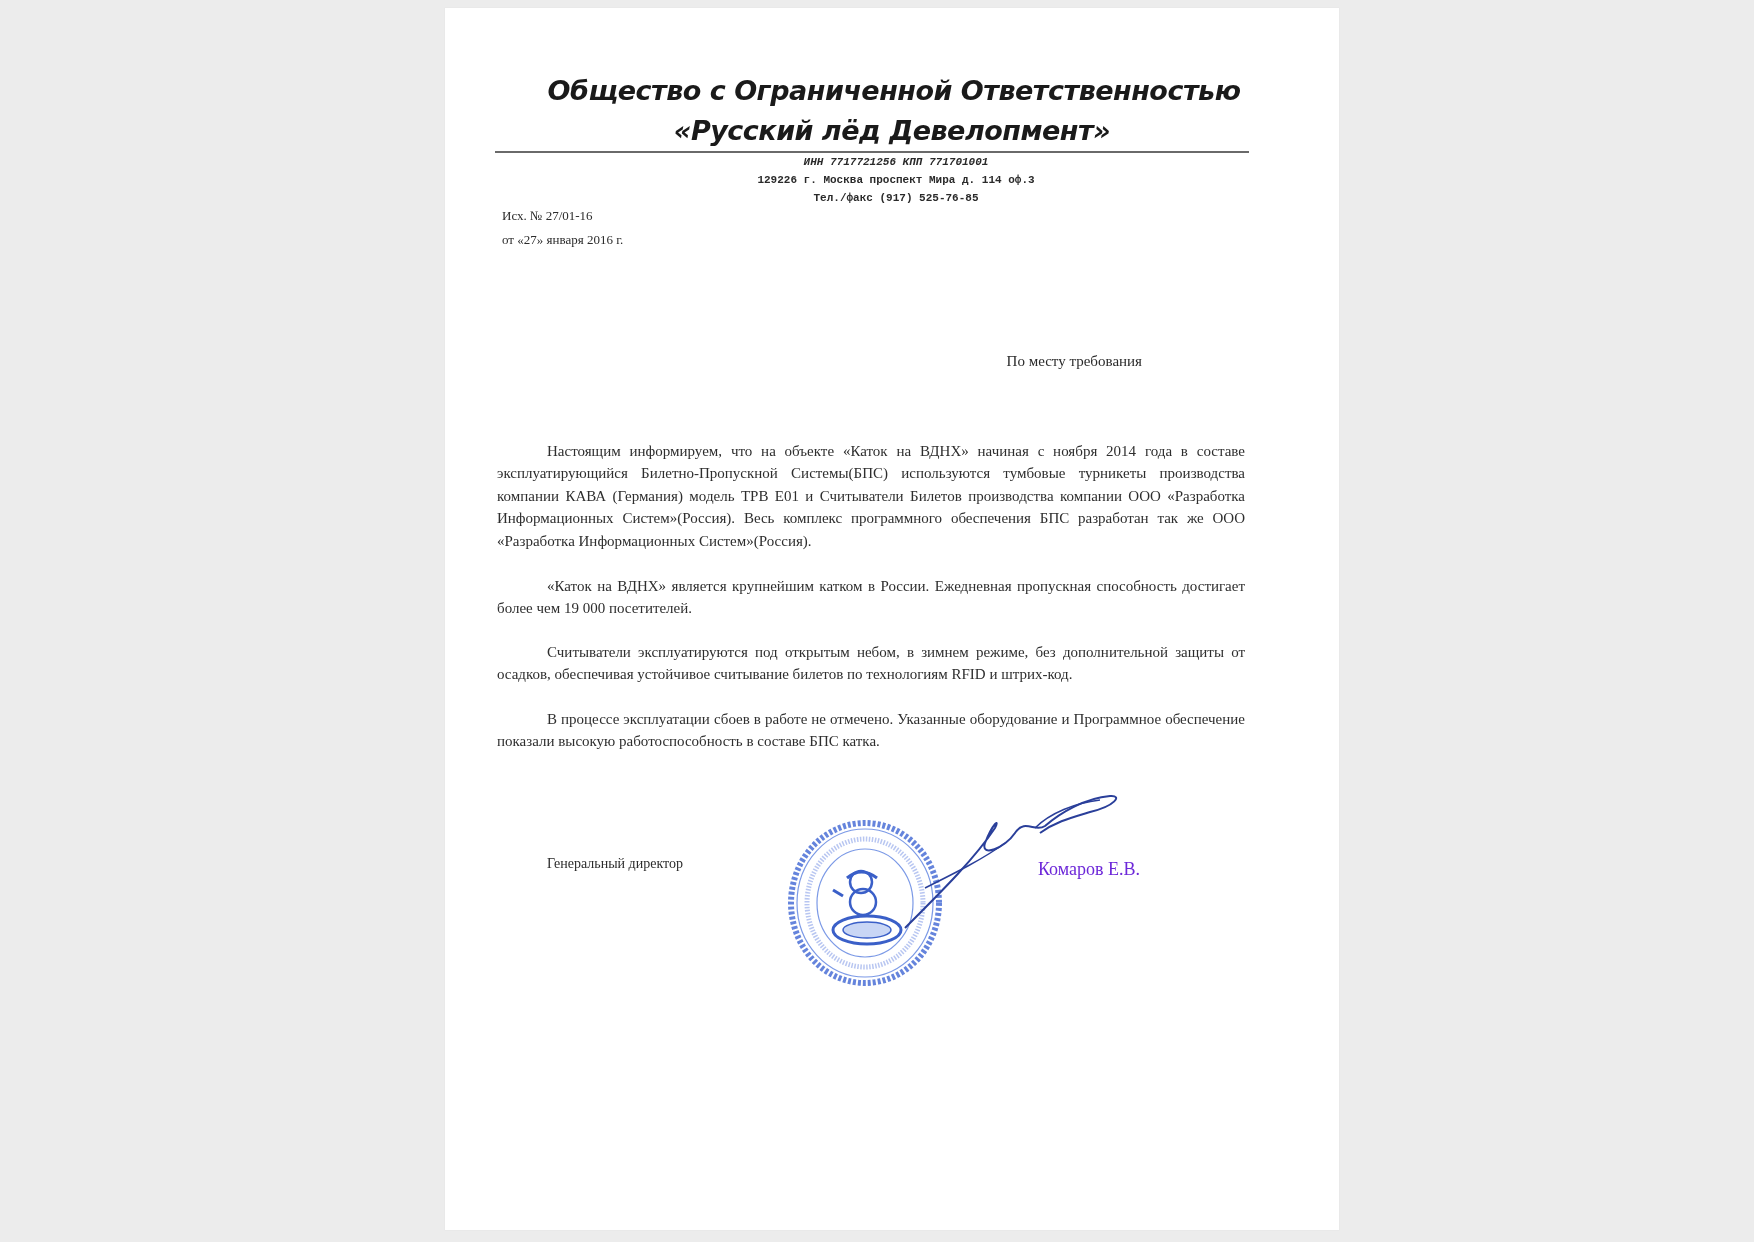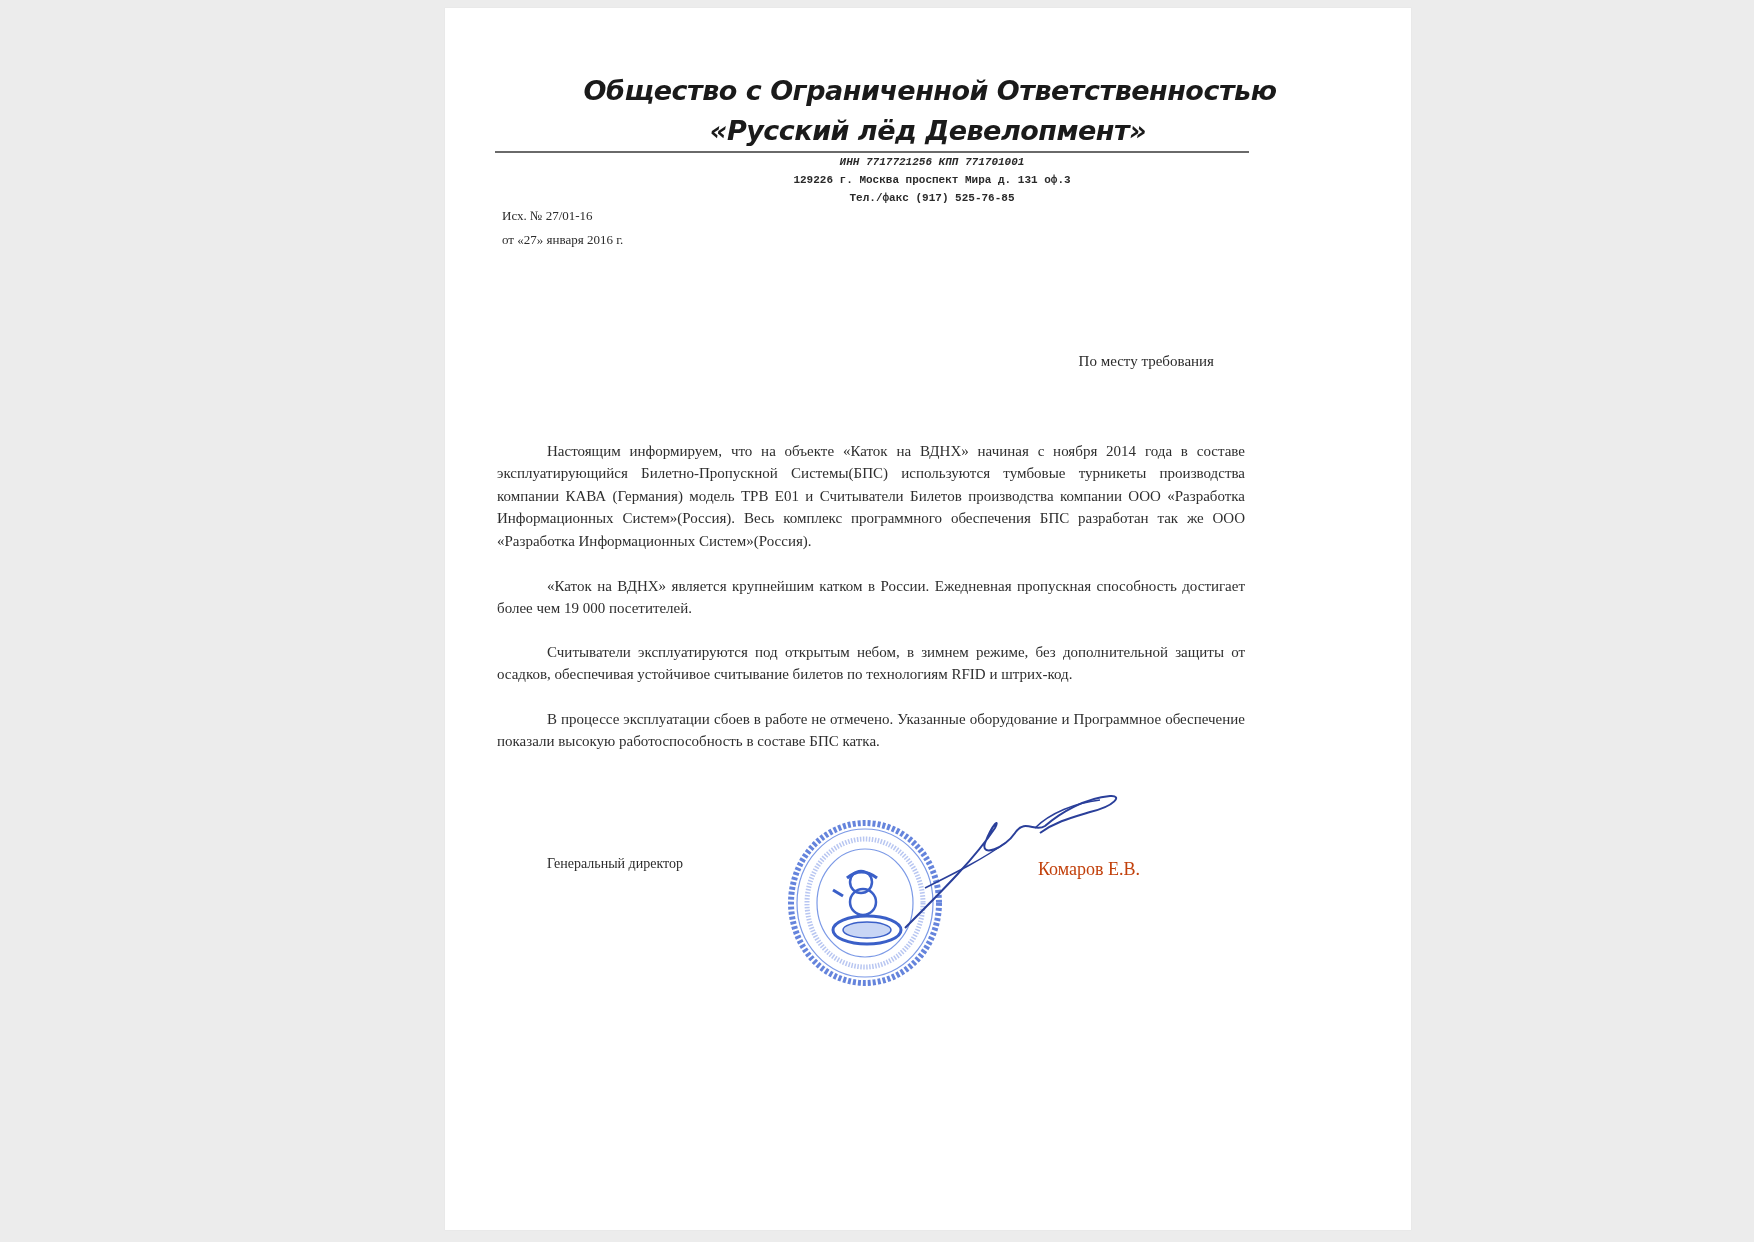--- a/index.html
+++ b/index.html
@@ -6,21 +6,21 @@
   body {
     width: 1754px; height: 1242px;
     background: #ececec;
     position: relative;
     overflow: hidden;
     font-family: "Liberation Serif", serif;
   }
   .page {
     position: absolute;
     left: 445px; top: 8px;
-    width: 966px; height: 1222px;
+    width: 894px; height: 1222px;
     background: #ffffff;
     box-shadow: 0 0 1px #dcdcdc;
   }
   .org-title {
     position: absolute;
     left: 0; right: 0;
     text-align: center;
     font-family: "DejaVu Sans", sans-serif;
     font-style: italic;
     font-weight: bold;
@@ -60,21 +60,21 @@
   .p1 { top: 432px; }
   .p2 { top: 567px; }
   .p3 { top: 633px; }
   .p4 { top: 700px; }
   .signer-title {
     position: absolute; left: 102px; top: 848px;
     font-size: 14px; color: #2b2b2b;
   }
   .signer-name {
     position: absolute; left: 593px; top: 851px;
-    font-size: 18px; color: #c2410c;
+    font-size: 18px; color: #6d28d9;
   }
   .stamp {
     position: absolute; left: 340px; top: 810px;
     width: 160px; height: 170px;
   }
   .signature {
     position: absolute; left: 440px; top: 780px;
     width: 240px; height: 150px;
   }
 </style>
@@ -82,21 +82,21 @@
 <body>
 
 <div class="page">
 
   <div class="org-title org-line1">Общество с Ограниченной Ответственностью</div>
   <div class="org-title org-line2">«Русский лёд  Девелопмент»</div>
   <div class="header-rule"></div>
 
   <div class="reqs reqs-block">
     <div class="inn">ИНН 7717721256   КПП 771701001</div>
-    <div>129226 г. Москва проспект Мира д. 131 оф.3</div>
+    <div>129226 г. Москва проспект Мира д. 114 оф.3</div>
     <div>Тел./факс (917)  525-76-85</div>
   </div>
 
   <div class="outgoing">
     <div>Исх. № 27/01-16</div>
     <div>от «27» января 2016 г.</div>
   </div>
 
   <div class="addressee">По месту требования</div>
 

